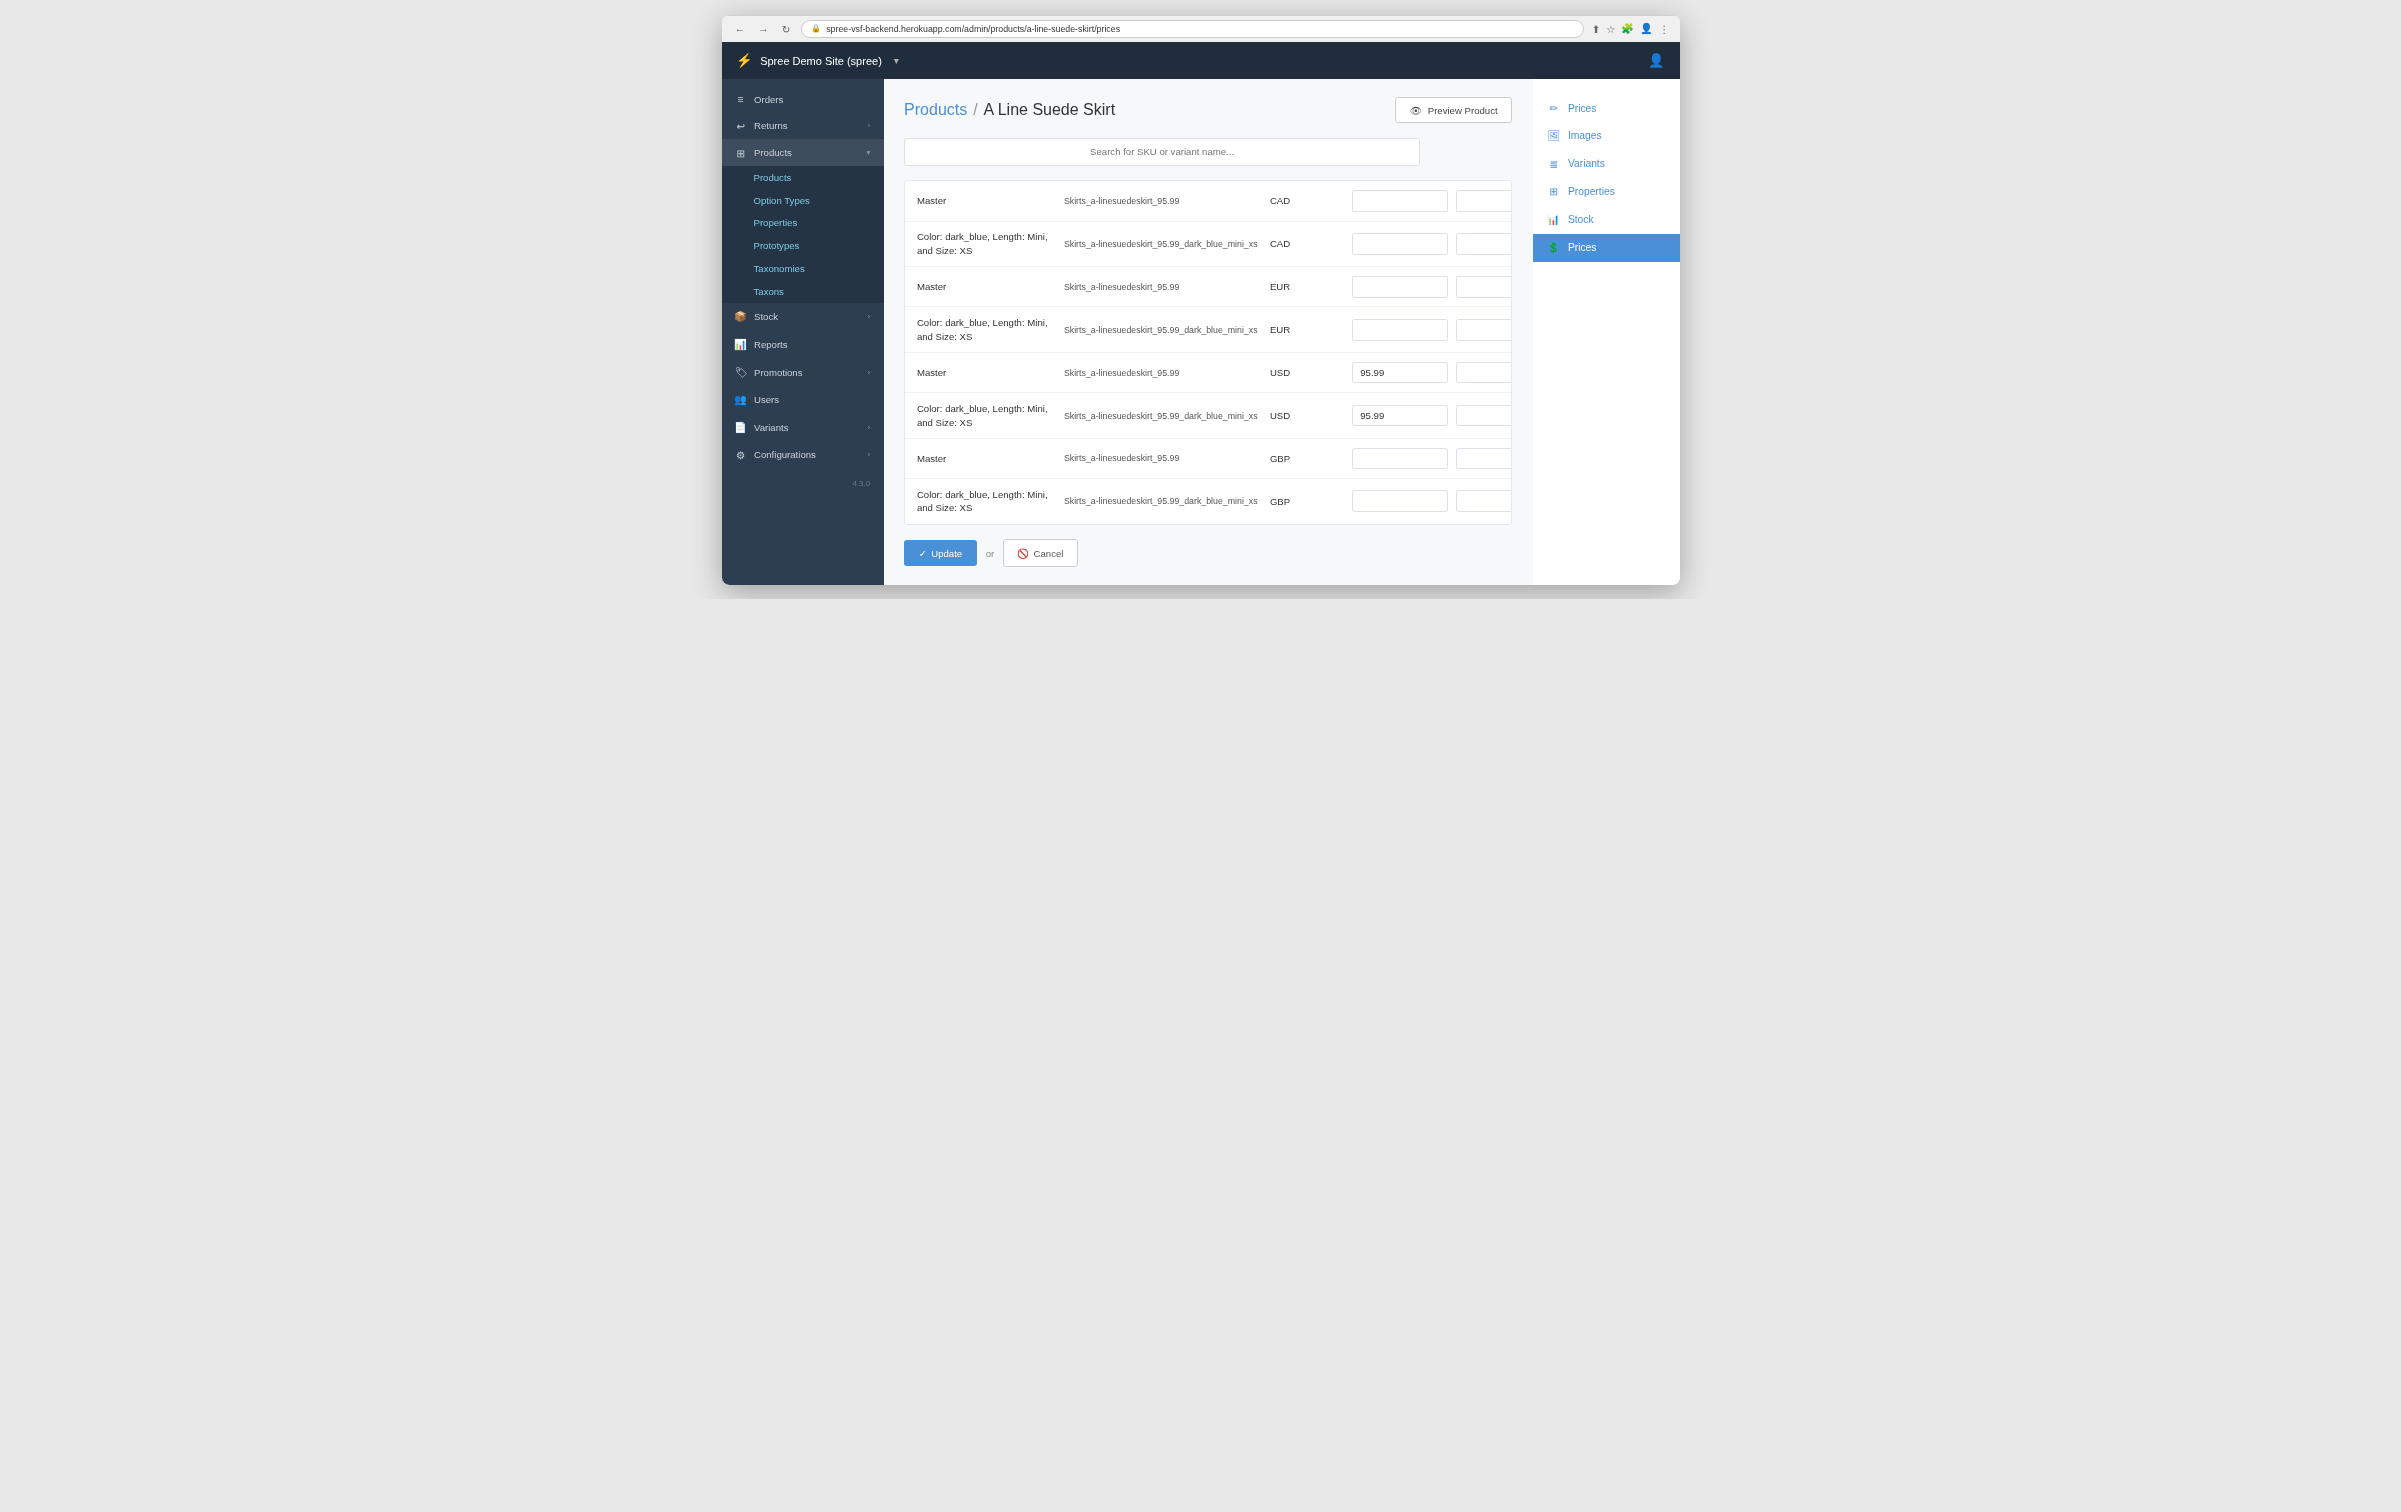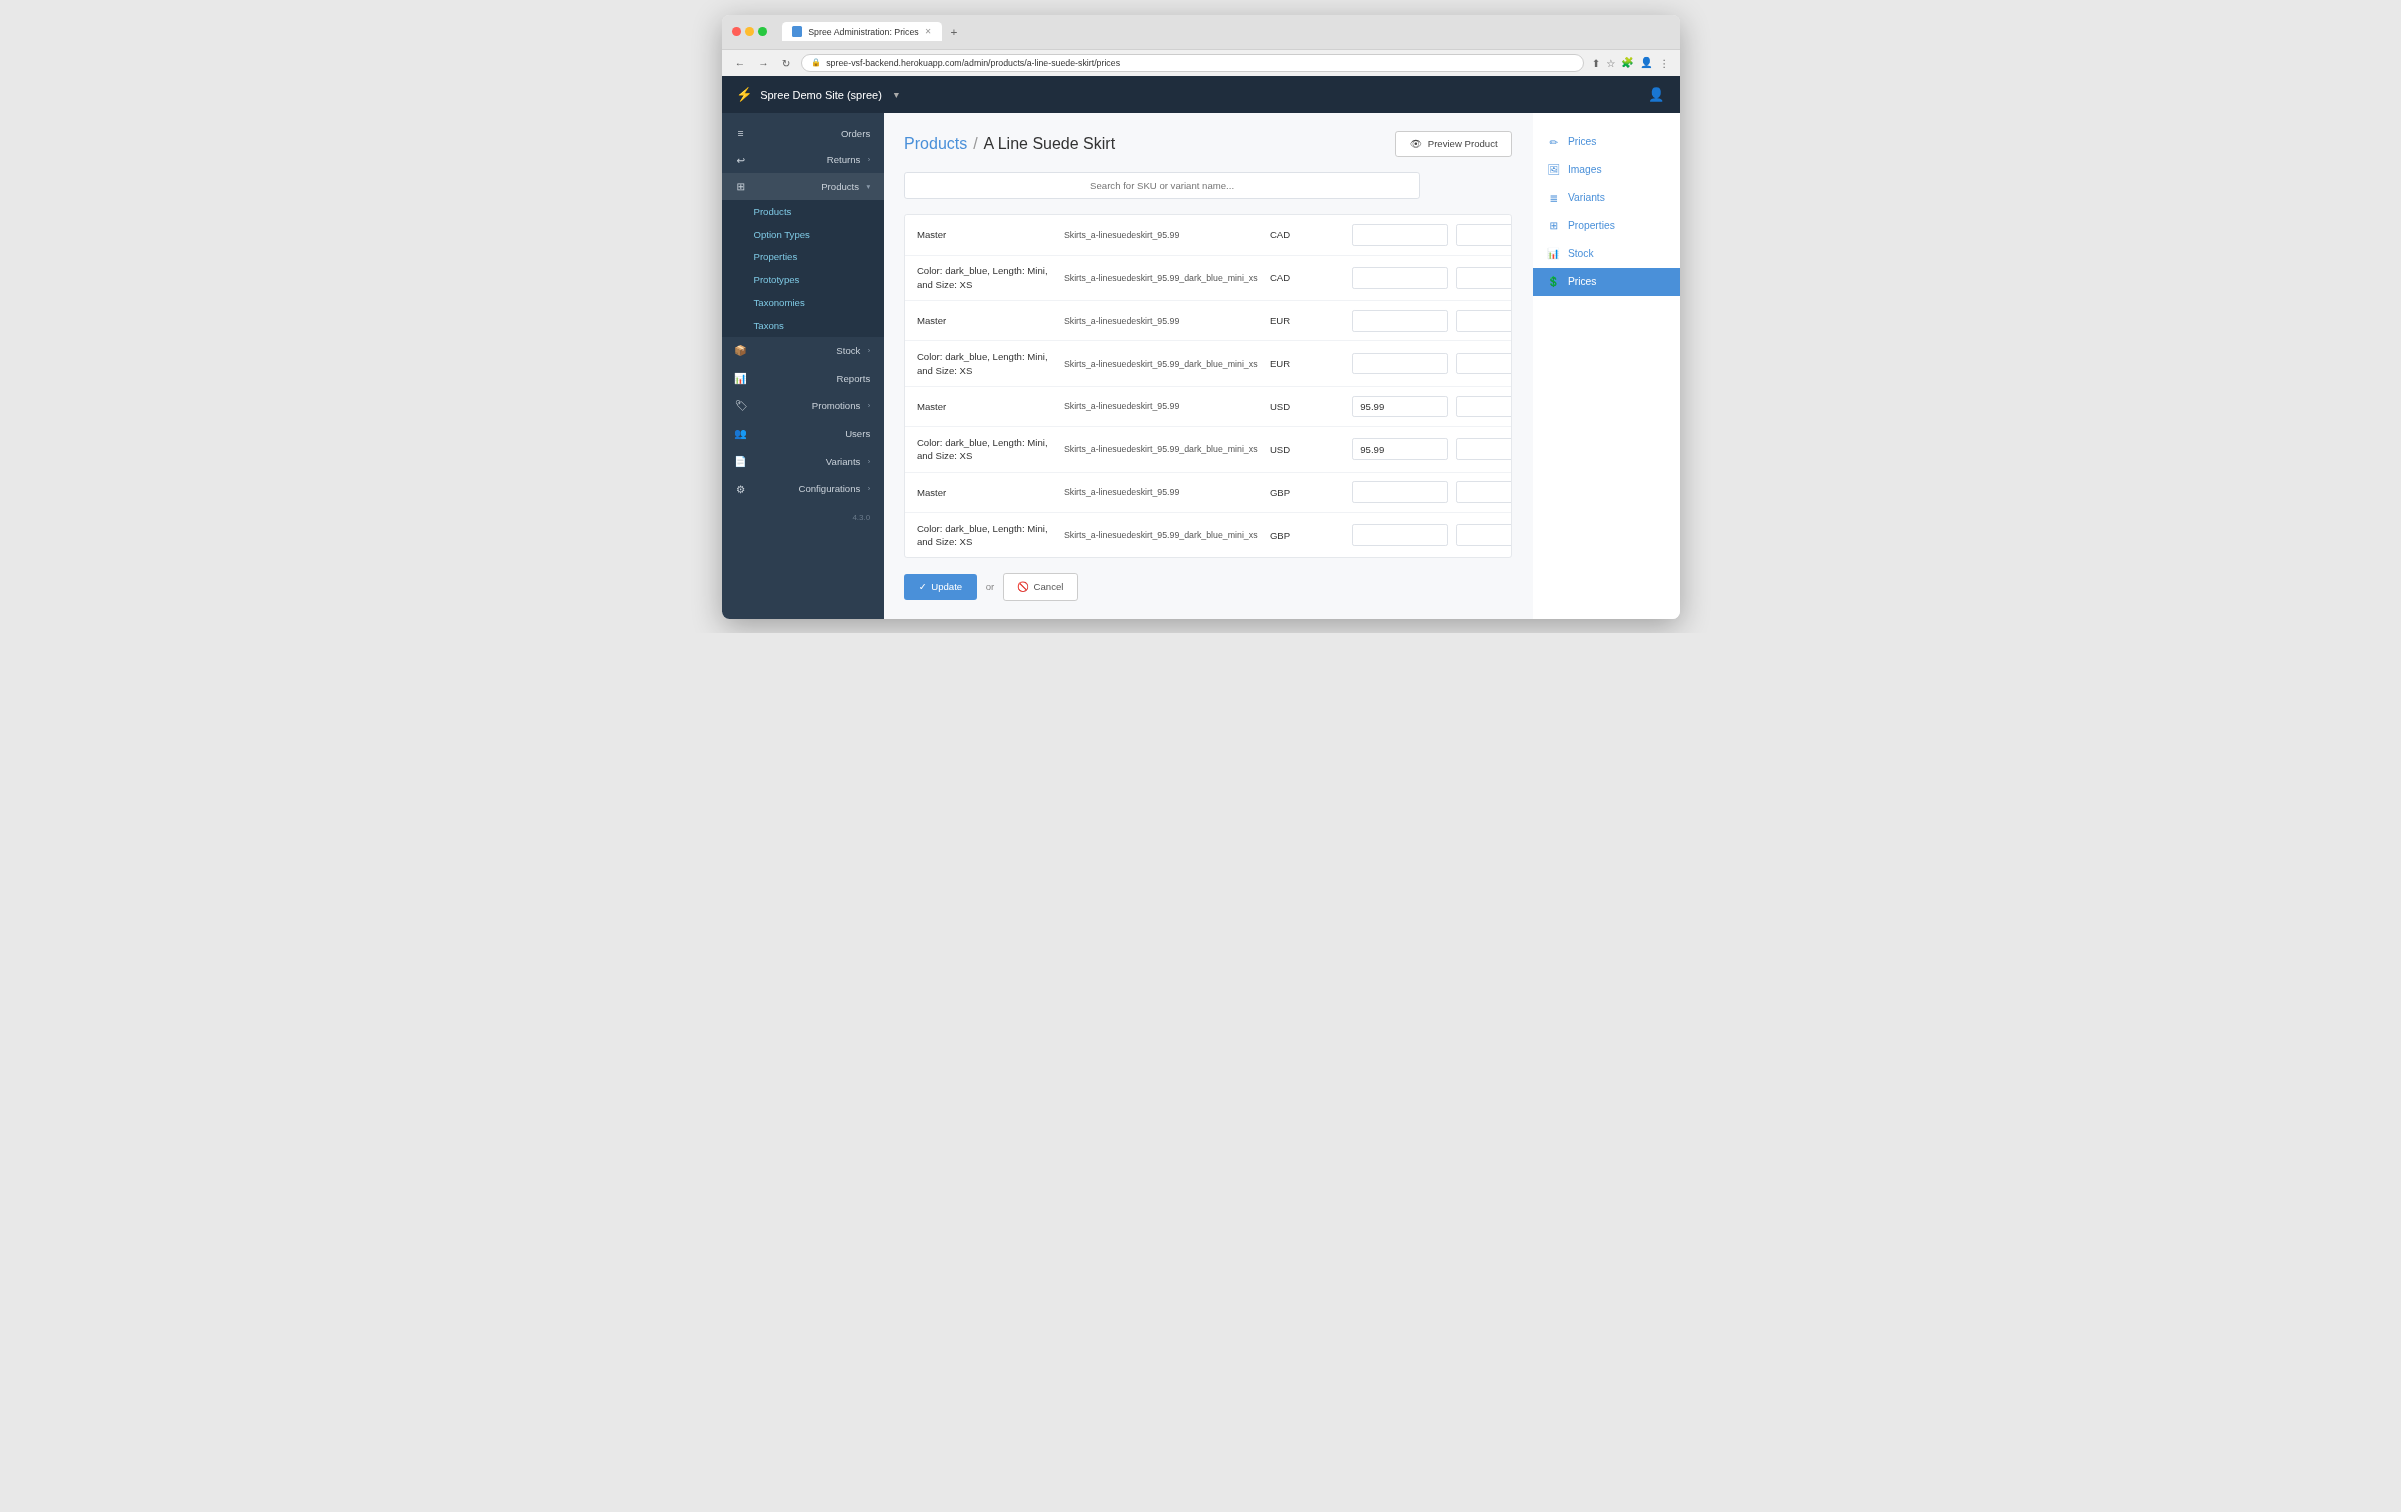--- a/index.html
+++ b/index.html
@@ -33,21 +33,21 @@
     .brand-chevron { font-size: 8.8px; color: #aaa; margin-left: 2.9px; }
     .top-nav-user { color: #aaa; font-size: 13.3px; }
 
     .app-body { display: flex; flex: 1; }
 
     
     .sidebar { width: 162px; background: #2d3e50; color: #c8d0d8; flex-shrink: 0; padding: 7.4px 0; min-height: 428px; }
     .sidebar-item { display: flex; align-items: center; gap: 7.4px; padding: 7.4px 13.3px; cursor: pointer; font-size: 9.6px; color: #c8d0d8; position: relative; }
     .sidebar-item.active { background: rgba(255,255,255,0.08); }
     .sidebar-icon { font-size: 10.3px; width: 11.8px; text-align: center; flex-shrink: 0; }
-    .sidebar-label { flex: 1; text-align: right; }
+    .sidebar-label { flex: 1; }
     .sidebar-chevron { font-size: 7.4px; color: #8a9aaa; }
     .sidebar-submenu { background: #243445; }
     .sidebar-subitem { padding: 5.9px 13.3px 5.9px 32px; cursor: pointer; font-size: 9.6px; color: #7ec8e3; }
     .sidebar-subitem.active-sub { color: #7ec8e3; }
     .sidebar-version { padding: 10.3px 13.3px; font-size: 8px; color: #6a7a8a; margin-top: auto; text-align: right; }
 
     
     .main-content { flex: 1; padding: 17.7px 20.6px; background: #f7f8fa; overflow-y: auto; }
     .page-header { display: flex; align-items: center; justify-content: space-between; margin-bottom: 14.7px; }
     .breadcrumb { display: flex; align-items: center; gap: 5.9px; font-size: 16px; font-weight: 400; color: #333; }
@@ -80,35 +80,20 @@
     .right-sidebar { width: 147px; flex-shrink: 0; padding: 14.7px 0; }
     .right-sidebar-item { display: flex; align-items: center; gap: 7.4px; padding: 7.4px 14.7px; cursor: pointer; font-size: 10.3px; color: #4a90d9; border-radius: 2.9px; margin: 0.7px 0; }
     .right-sidebar-item.active { background: #4a90d9; color: #fff; border-radius: 0; }
     .right-sidebar-icon { font-size: 10.3px; width: 13.3px; text-align: center; }
   </style>
 </head>
 <body>
 
 <div class="browser-window">
 
-  <div class="browser-titlebar">
-    <div class="traffic-lights">
-      <div class="traffic-light tl-red"></div>
-      <div class="traffic-light tl-yellow"></div>
-      <div class="traffic-light tl-green"></div>
-    </div>
-    <div class="tab-bar">
-      <div class="browser-tab">
-        <div class="tab-icon"></div>
-        <span>Spree Administration: Prices</span>
-        <span class="tab-close">✕</span>
-      </div>
-      <button class="new-tab-btn">+</button>
-    </div>
-  </div>
 
   <div class="address-bar">
     <button class="nav-btn">←</button>
     <button class="nav-btn">→</button>
     <button class="nav-btn">↻</button>
     <div class="url-bar">
       <span class="url-lock">🔒</span>
       <span>spree-vsf-backend.herokuapp.com/admin/products/a-line-suede-skirt/prices</span>
     </div>
     <div class="browser-actions">

